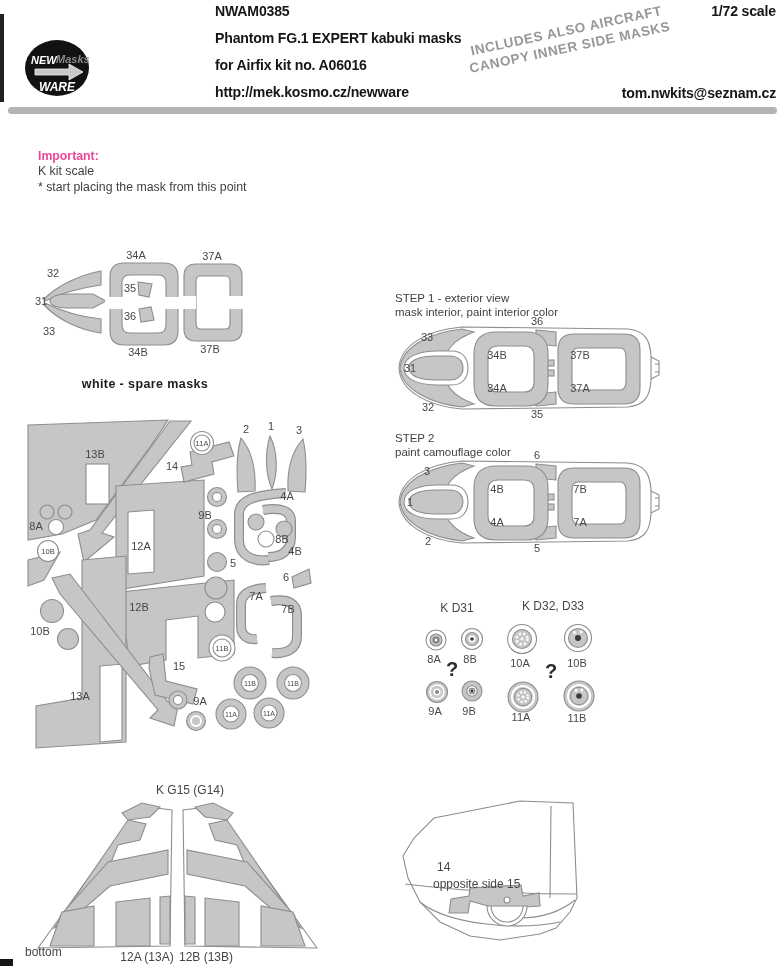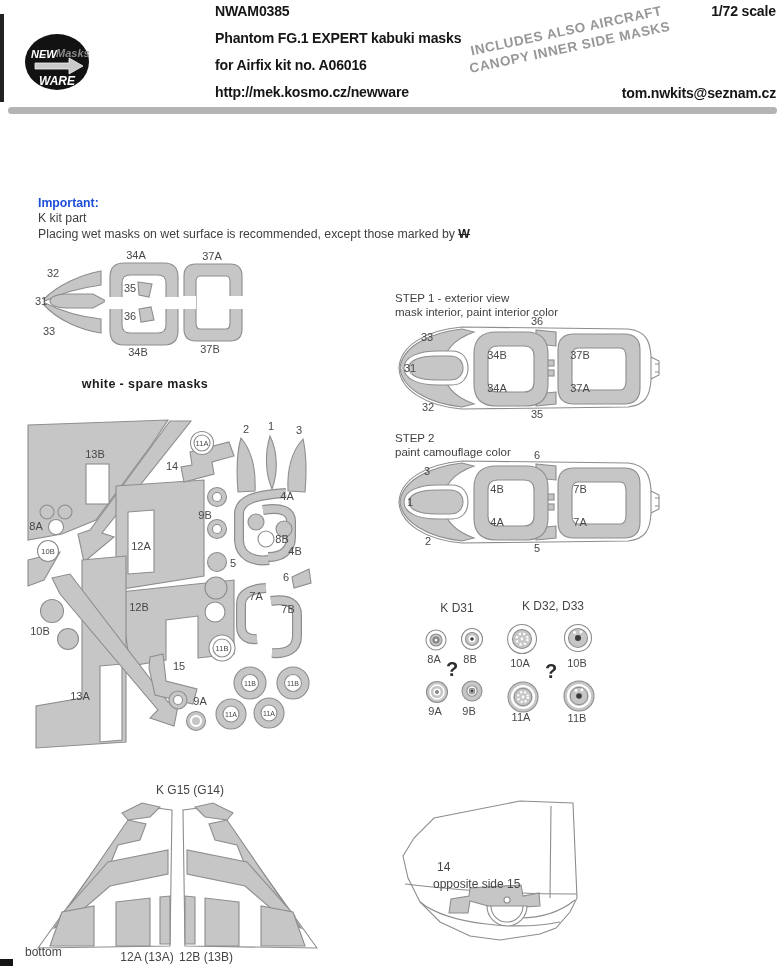--- a/index.html
+++ b/index.html
@@ -6,21 +6,21 @@
   body{width:784px;height:966px;position:relative;background:#fff;overflow:hidden;
        font-family:"Liberation Sans",sans-serif;}
   .abs{position:absolute;}
   .hdr{font-weight:bold;color:#161616;font-size:15px;letter-spacing:-0.2px;
        transform:scaleX(.94);transform-origin:left top;white-space:nowrap;}
   .hdr-r{transform-origin:right top;transform:scaleX(.94);}
   .stamp{width:250px;text-align:center;color:#97979a;font-weight:bold;font-size:13.5px;
          letter-spacing:.6px;line-height:17px;transform:rotate(-12deg);white-space:nowrap;}
   .divider{left:8px;top:107px;width:769px;height:7px;background:#b4b4b4;border-radius:4px;}
   .notes{left:38px;top:149px;font-size:12.3px;line-height:15.4px;color:#3f3f3f;width:560px;}
-  .notes .h{font-weight:bold;color:#1d4ed8;margin-top:47px;}
+  .notes .h{font-weight:bold;color:#ec4899;}
   .strike{text-decoration:line-through;font-weight:bold;color:#222;}
   .edge-strip{left:0;top:14px;width:4px;height:88px;background:#222;}
   .corner-strip{left:0;top:959px;width:13px;height:7px;background:#151515;}
   svg text{font-family:"Liberation Sans",sans-serif;}
   .lbl{font-size:11px;fill:#474747;text-anchor:middle;}
   .lblc{font-size:7.5px;fill:#474747;text-anchor:middle;}
   .lbls{font-size:7px;fill:#474747;text-anchor:middle;}
   .ts{text-anchor:start;}
   .ttl{font-size:11.5px;fill:#3f3f3f;text-anchor:start;}
   .kttl{font-size:12px;fill:#454545;text-anchor:middle;}
@@ -34,21 +34,21 @@
   .bandE{fill:none;stroke:#8d8d8d;stroke-width:10;}
   .bandF{fill:none;stroke:#c6c6c6;stroke-width:7.6;}
   .dk{fill:#8f8f8f;stroke:#777;stroke-width:.8;}
   .blk{fill:#3a3a3a;}
   .logo-new,.logo-ware{font-style:italic;font-weight:bold;fill:#fff;}
   .logo-masks{font-style:italic;font-weight:bold;fill:#8a8a8a;}
 </style>
 </head>
 <body>
 
-<div class="abs" style="left:24px;top:32px;">
+<div class="abs" style="left:24px;top:38px;">
   <svg width="66" height="60" viewBox="0 0 66 60">
     <ellipse cx="33" cy="30" rx="32" ry="28" fill="#121212"></ellipse>
     <text x="7" y="26" font-size="11" class="logo-new">NEW</text>
     <text x="32" y="25" font-size="11" class="logo-masks">Masks</text>
     <path d="M11,31 L45,31 L45,26 L59,34 L45,42 L45,37 L11,37 Z" fill="#c9c9c9" stroke="#f2f2f2" stroke-width="0.8"></path>
     <text x="15" y="53" font-size="12" class="logo-ware">WARE</text>
   </svg>
 </div>
 <div class="abs hdr" style="left:215px;top:2px;">NWAM0385</div>
 <div class="abs hdr" style="left:215px;top:29px;">Phantom FG.1 EXPERT kabuki masks</div>
@@ -59,22 +59,22 @@
 <div class="abs stamp" style="left:443px;top:22px;">
   <div>INCLUDES ALSO AIRCRAFT</div>
   <div>CANOPY INNER SIDE MASKS</div>
 </div>
 <div class="abs divider"></div>
 <div class="abs edge-strip"></div>
 <div class="abs corner-strip"></div>
 
 <div class="abs notes">
   <div class="h">Important:</div>
-  <div>K kit part</div>
-  <div><span>Placing wet masks on wet surface is recommended, except those marked by </span><span class="strike">W</span></div>
+  <div>K kit scale</div>
+  <div>*  start placing the mask from this point</div>
 </div>
 
 <svg class="abs" style="left:0;top:0;" width="784" height="966" viewBox="0 0 784 966">
 
   <g>
     <path class="g" d="M44,299 C58,285 80,275 101,271 L101,285 C80,288 59,294 45,301 Z"></path>
     <path class="g" d="M50,301 C50,297 57,294 66,294 L93,294 L106,301 L93,308 L66,308 C57,308 50,305 50,301 Z"></path>
     <path class="g" d="M45,303 C59,310 80,317 101,319 L101,333 C80,330 58,320 44,305 Z"></path>
     <path class="g" fill-rule="evenodd" d="M124,263 L164,263 Q178,263 178,277 L178,331 Q178,345 164,345 L124,345 Q110,345 110,331 L110,277 Q110,263 124,263 Z M130,275 L158,275 Q166,275 166,283 L166,325 Q166,333 158,333 L130,333 Q122,333 122,325 L122,283 Q122,275 130,275 Z"></path>
     <rect class="wn" x="105" y="297" width="20" height="12"></rect>

